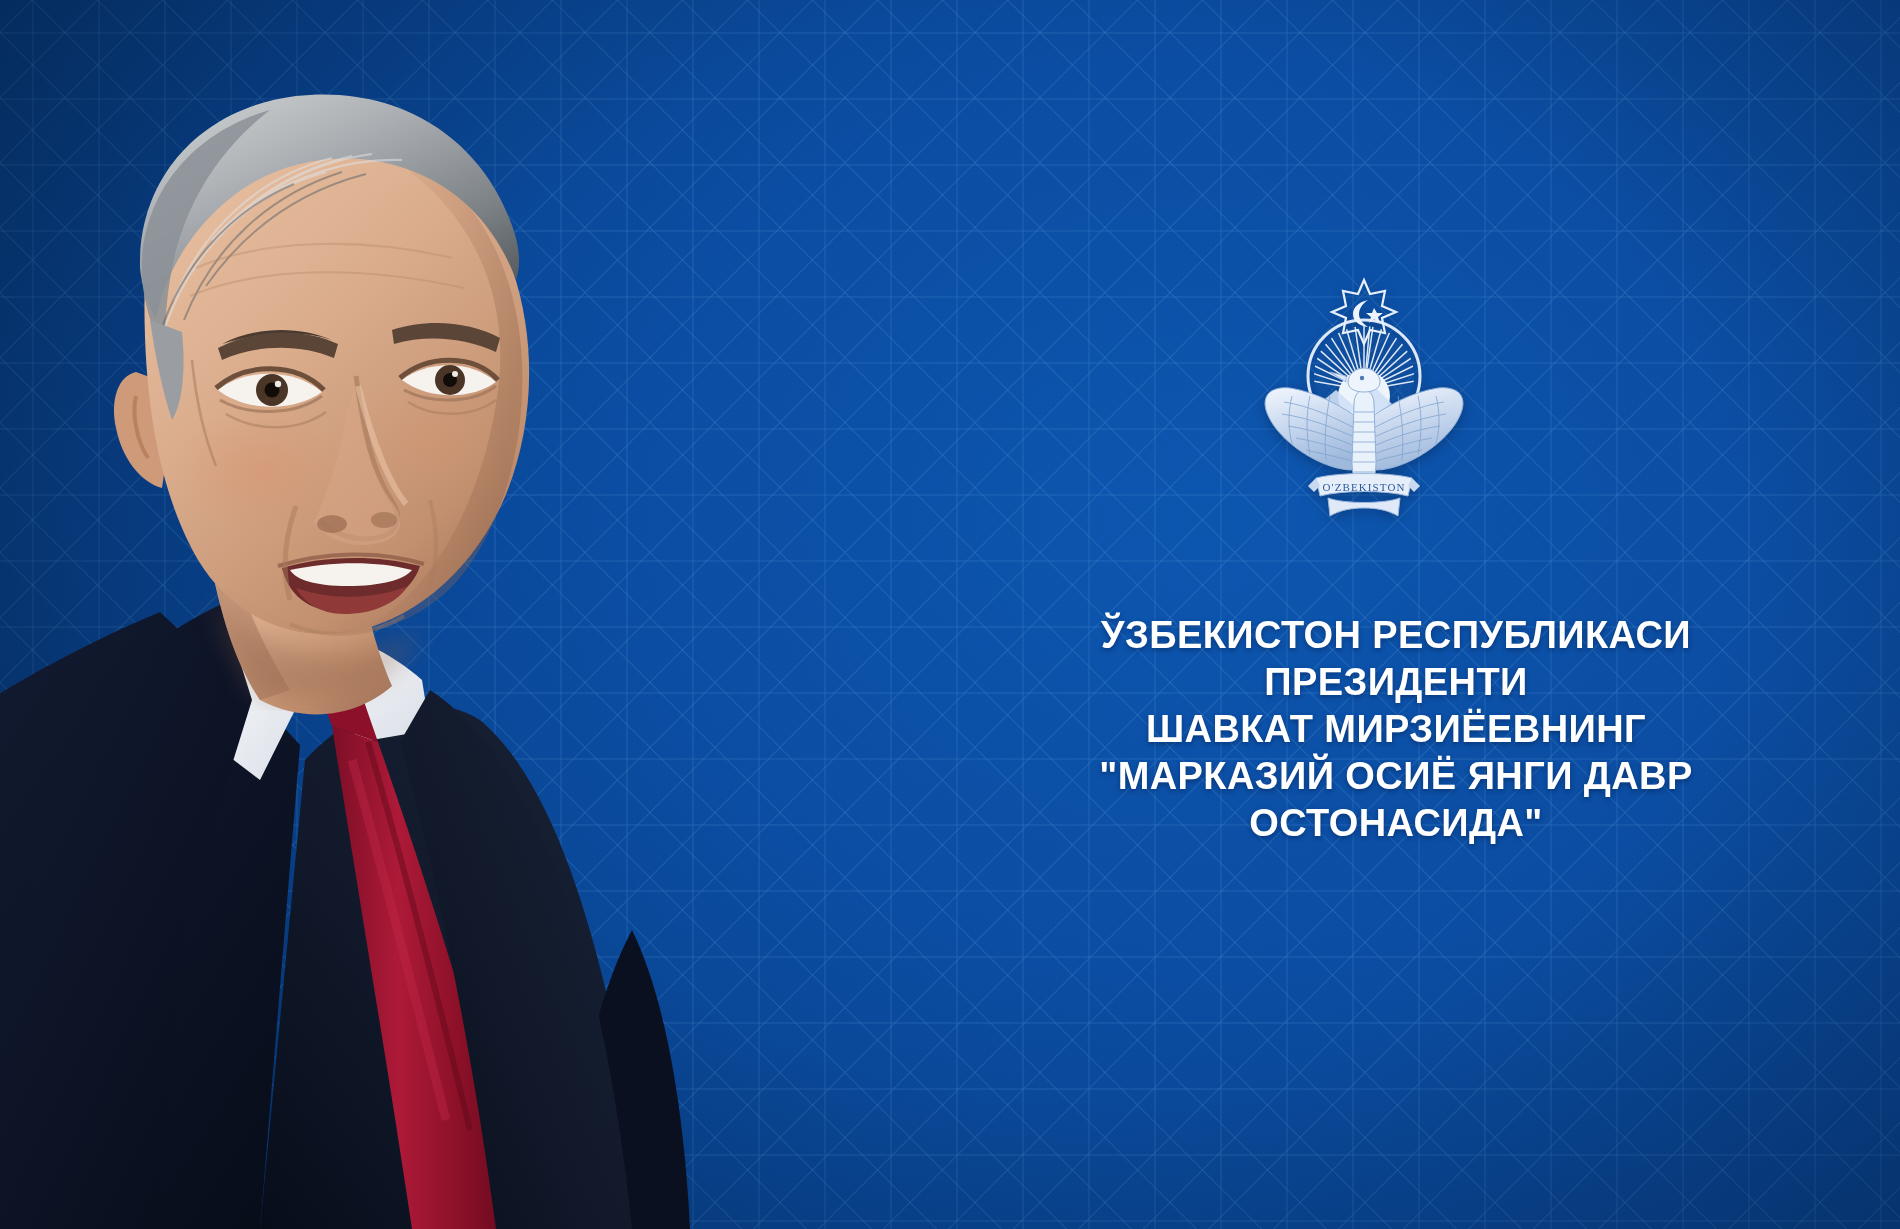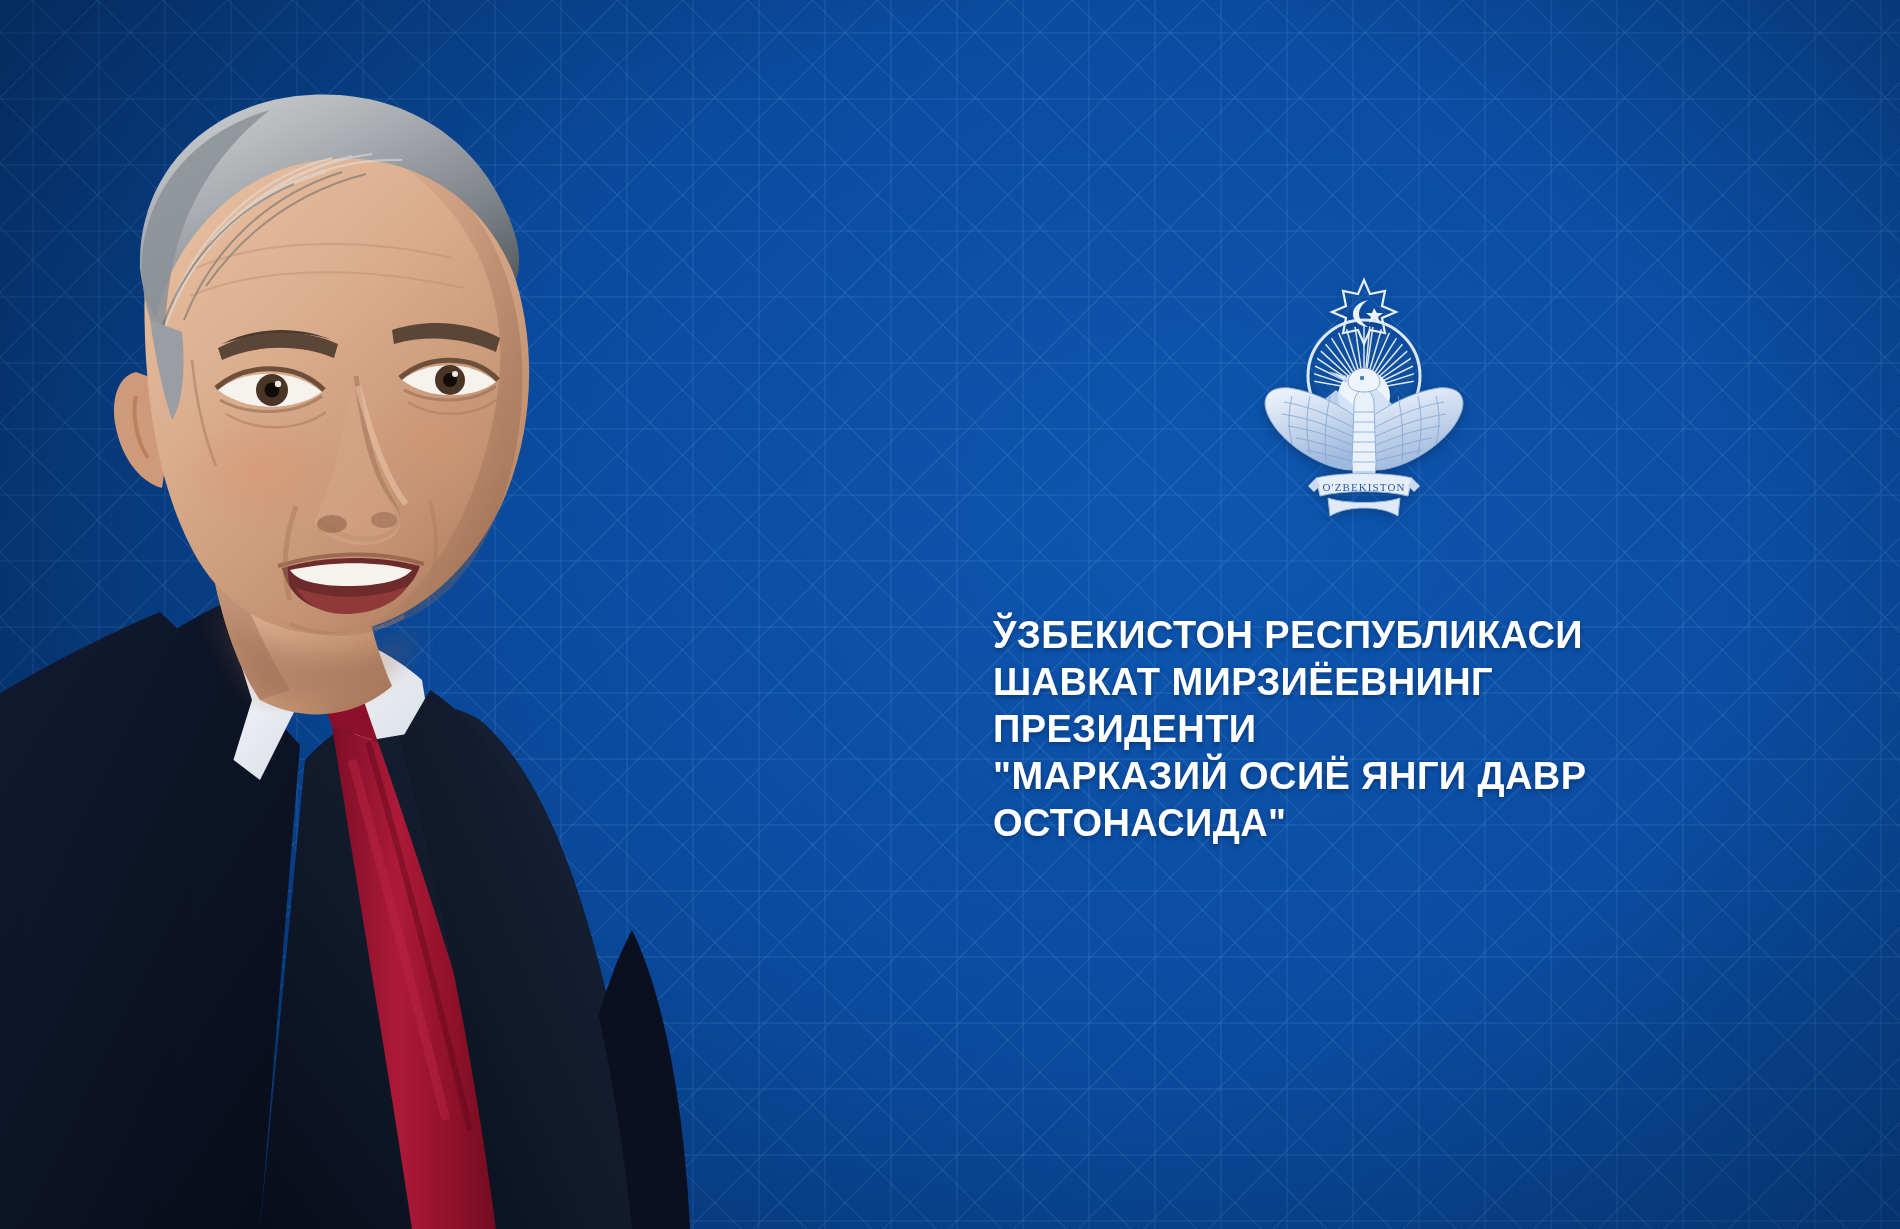--- a/index.html
+++ b/index.html
@@ -41,22 +41,22 @@
 
   
   .emblem{
     position:absolute;left:1258px;top:272px;width:212px;height:252px;
   }
   .emblem svg{display:block;width:100%;height:100%;
     filter:drop-shadow(0 3px 6px rgba(0,0,0,.25));}
 
   
   .title-block{
-    position:absolute;left:993px;top:612px;width:740px;
-    text-align:left;
+    position:absolute;left:1026px;top:612px;width:740px;
+    text-align:center;
     color:#ffffff;
     font-weight:bold;
     font-size:38px;
     line-height:47px;
     letter-spacing:.4px;
     text-shadow:0 2px 5px rgba(0,20,60,.45);
   }
   .title-block .ln{display:block;white-space:nowrap;}
 </style>
 </head>
@@ -470,19 +470,19 @@
 
         <path d="M 70 226 C 86 232 126 232 142 226
                  L 140 244 C 130 238 118 236 106 236
                  C 94 236 82 238 72 244 Z" fill="#dfe9f8" stroke="#9db9dd" stroke-width="1"></path>
       </g>
     </svg>
   </div>
 
   <div class="title-block">
     <span class="ln">ЎЗБЕКИСТОН РЕСПУБЛИКАСИ</span>
+    <span class="ln">ПРЕЗИДЕНТИ</span>
     <span class="ln">ШАВКАТ МИРЗИЁЕВНИНГ</span>
-    <span class="ln">ПРЕЗИДЕНТИ</span>
     <span class="ln">"МАРКАЗИЙ ОСИЁ ЯНГИ ДАВР</span>
     <span class="ln">ОСТОНАСИДА"</span>
   </div>
 
 </div>
 
 </body></html>

